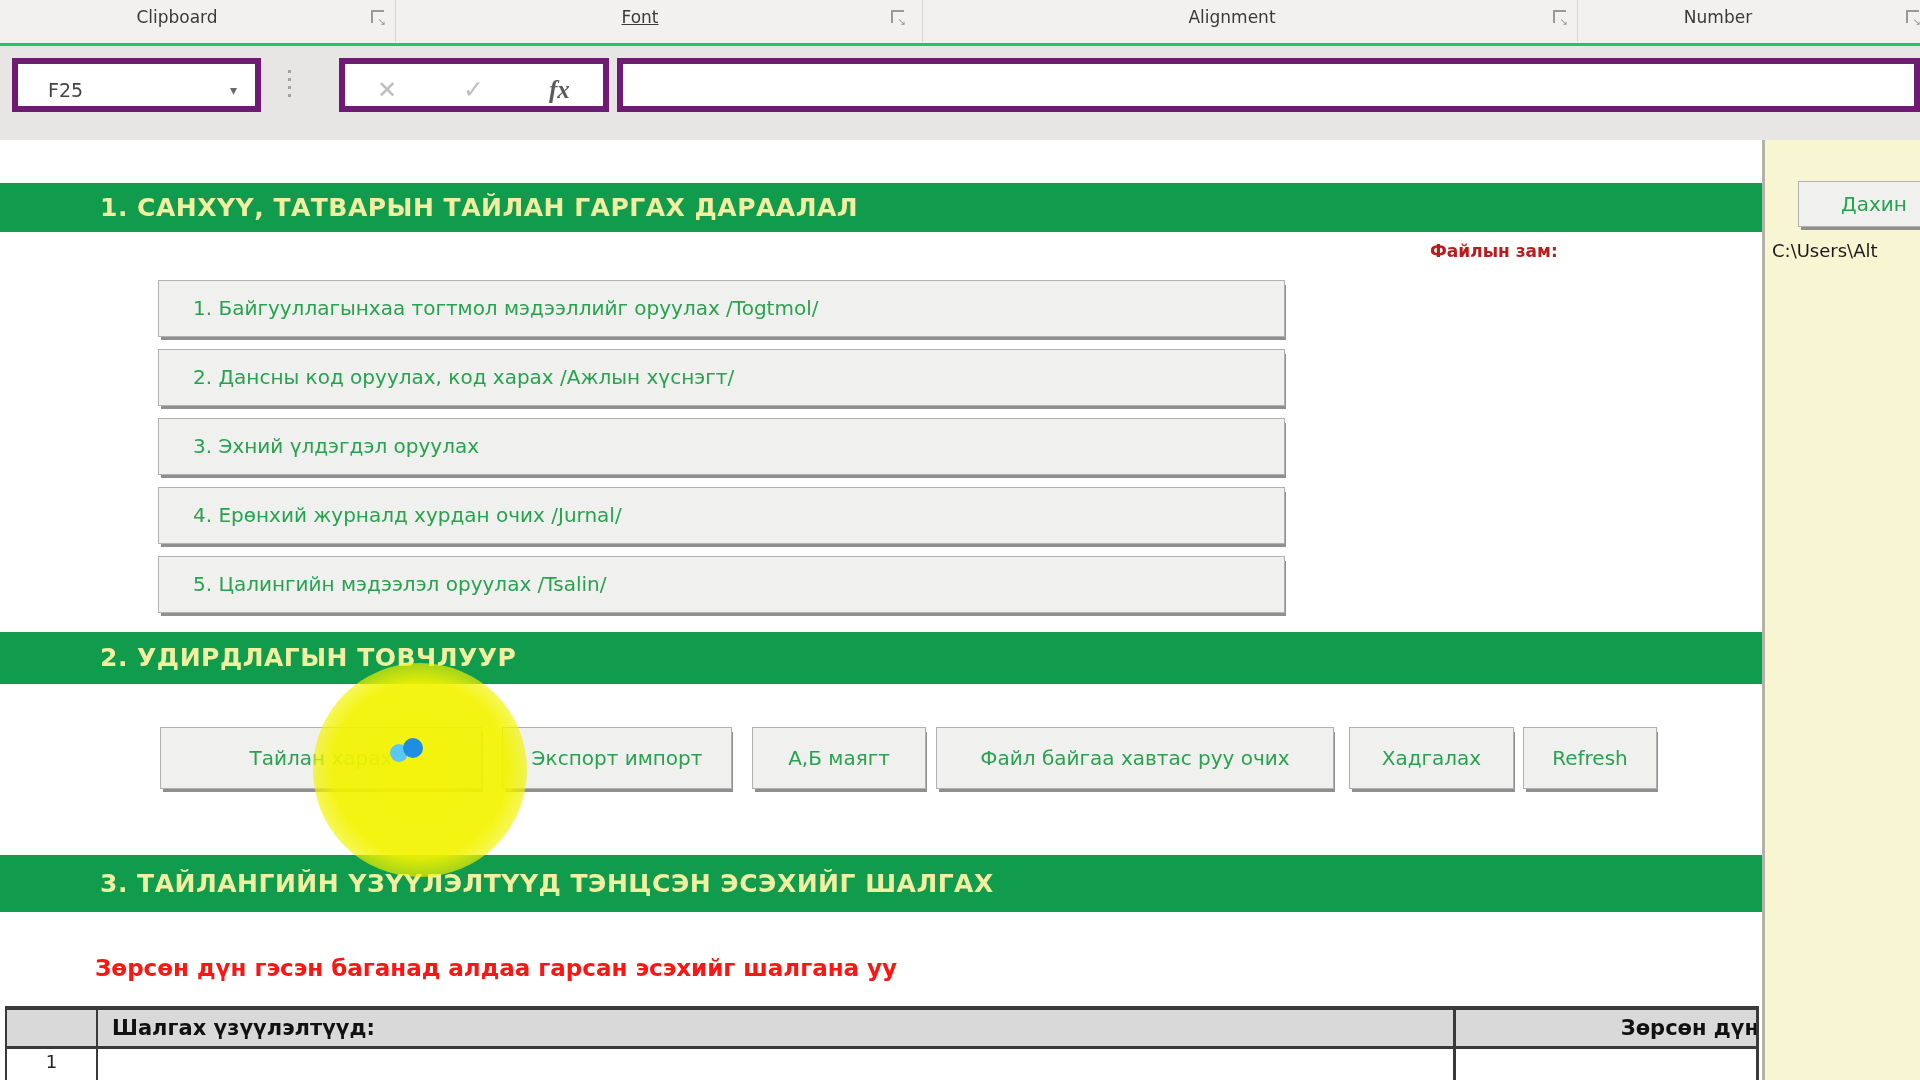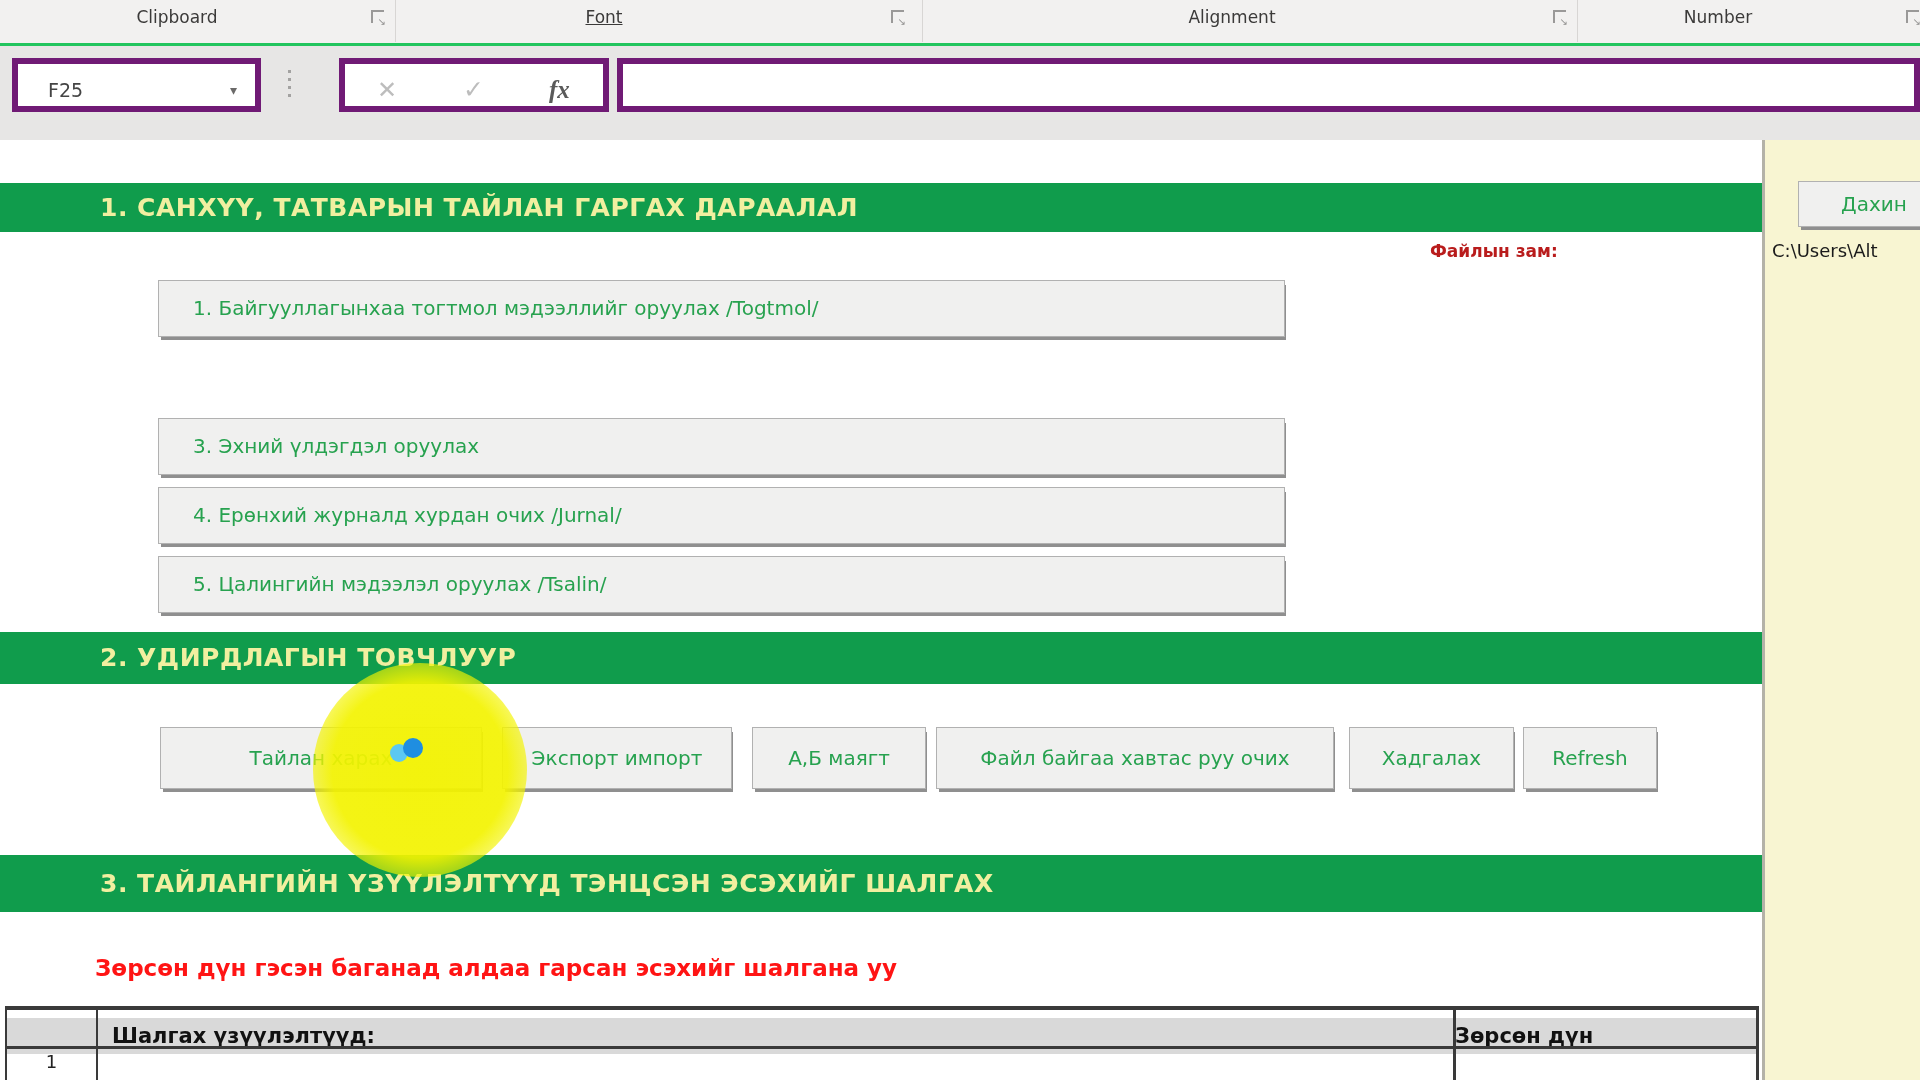--- a/index.html
+++ b/index.html
@@ -52,24 +52,24 @@
   .dahin { left:1798px; top:41px; width:152px; height:46px; line-height:44px; text-align:center; font-size:20px; }
 
   .pathlabel { position:absolute; left:1430px; top:101px; width:328px; height:26px; text-align:left;
                color:#b91c1c; font-size:17px; font-weight:600; white-space:nowrap; }
   .pathvalue { position:absolute; left:1772px; top:100px; height:26px; color:#1a1a1a; font-size:18px; white-space:nowrap; }
 
   .warning { position:absolute; left:95px; top:815px; color:#ff1414; font-weight:bold; font-size:23px; white-space:nowrap; }
 
   
   .tbl-topborder { position:absolute; left:5px; top:866px; width:1754px; height:4px; background:#3a3a3a; }
-  .tbl-head { position:absolute; top:870px; height:36px; background:#d9d9d9;margin-top:8px; }
+  .tbl-head { position:absolute; top:870px; height:36px; background:#d9d9d9; }
   .th-a { left:5px; width:93px; }
   .th-b { left:98px; width:1357px; font-weight:bold; font-size:21px; color:#111; line-height:36px; padding-left:14px; }
-  .th-c { left:1455px; width:304px; font-weight:bold; font-size:21px; color:#111; line-height:36px; text-align:left; }
+  .th-c { left:1455px; width:304px; font-weight:bold; font-size:21px; color:#111; line-height:36px; text-align:right; }
   .tbl-headborder { position:absolute; left:5px; top:906px; width:1754px; height:3px; background:#3a3a3a; }
   .vline { position:absolute; top:866px; height:74px; background:#3a3a3a; }
   .v-a { left:5px; width:2px; } .v-b { left:96px; width:2px; }
   .v-c { left:1453px; width:3px; } .v-d { left:1756px; width:3px; }
   .rownum { position:absolute; left:5px; top:911px; width:93px; text-align:center; font-size:18px; color:#222; }
 
   
   .hl-circle { position:absolute; left:313px; top:523px; width:214px; height:214px; border-radius:50%;
     background:radial-gradient(circle, rgba(243,243,0,0.95) 0%, rgba(243,243,0,0.92) 58%,
                rgba(243,243,0,0.45) 80%, rgba(243,243,0,0) 96%); z-index:50; }
@@ -78,21 +78,21 @@
   .cursor-ring { position:absolute; left:403px; top:598px; width:18px; height:18px; border:10px solid #1f8ee0;
     border-radius:50%; background:rgba(255,255,245,0.6); z-index:52; }
 </style>
 </head>
 <body>
 
 <div class="screen">
 
   <div class="ribbon">
     <div class="grp-label" style="left:177px;">Clipboard</div>
-    <div class="grp-label" style="left:604px;text-decoration:underline;">Font</div>
+    <div class="grp-label" style="left:640px;text-decoration:underline;">Font</div>
     <div class="grp-label" style="left:1232px;">Alignment</div>
     <div class="grp-label" style="left:1718px;">Number</div>
 
     <div class="launcher" style="left:371px;">
         <span>↘</span>
       </div>
     <div class="launcher" style="left:891px;">
         <span>↘</span>
       </div>
     <div class="launcher" style="left:1553px;">
@@ -131,20 +131,21 @@
     <div class="ypanel"></div>
     <div class="coldiv"></div>
 
     <div class="gbar gbar1">1. САНХҮҮ, ТАТВАРЫН ТАЙЛАН ГАРГАХ ДАРААЛАЛ</div>
 
     <div class="xlbtn dahin">Дахин</div>
     <div class="pathlabel">Файлын зам:</div>
     <div class="pathvalue">C:\Users\Alt</div>
 
     <div class="xlbtn stackbtn" style="top:140px;">1. Байгууллагынхаа тогтмол мэдээллийг оруулах /Togtmol/</div>
+    <div class="xlbtn stackbtn" style="top:209px;">2. Дансны код оруулах, код харах /Ажлын хүснэгт/</div>
     <div class="xlbtn stackbtn" style="top:278px;">3. Эхний үлдэгдэл оруулах</div>
     <div class="xlbtn stackbtn" style="top:347px;">4. Ерөнхий журналд хурдан очих /Jurnal/</div>
     <div class="xlbtn stackbtn" style="top:416px;">5. Цалингийн мэдээлэл оруулах /Tsalin/</div>
 
     <div class="gbar gbar2">2. УДИРДЛАГЫН ТОВЧЛУУР</div>
 
     <div class="xlbtn rowbtn" style="left:160px;width:322px;">Тайлан харах</div>
     <div class="xlbtn rowbtn" style="left:502px;width:230px;">Экспорт импорт</div>
     <div class="xlbtn rowbtn" style="left:752px;width:174px;">А,Б маягт</div>
     <div class="xlbtn rowbtn" style="left:936px;width:398px;">Файл байгаа хавтас руу очих</div>

